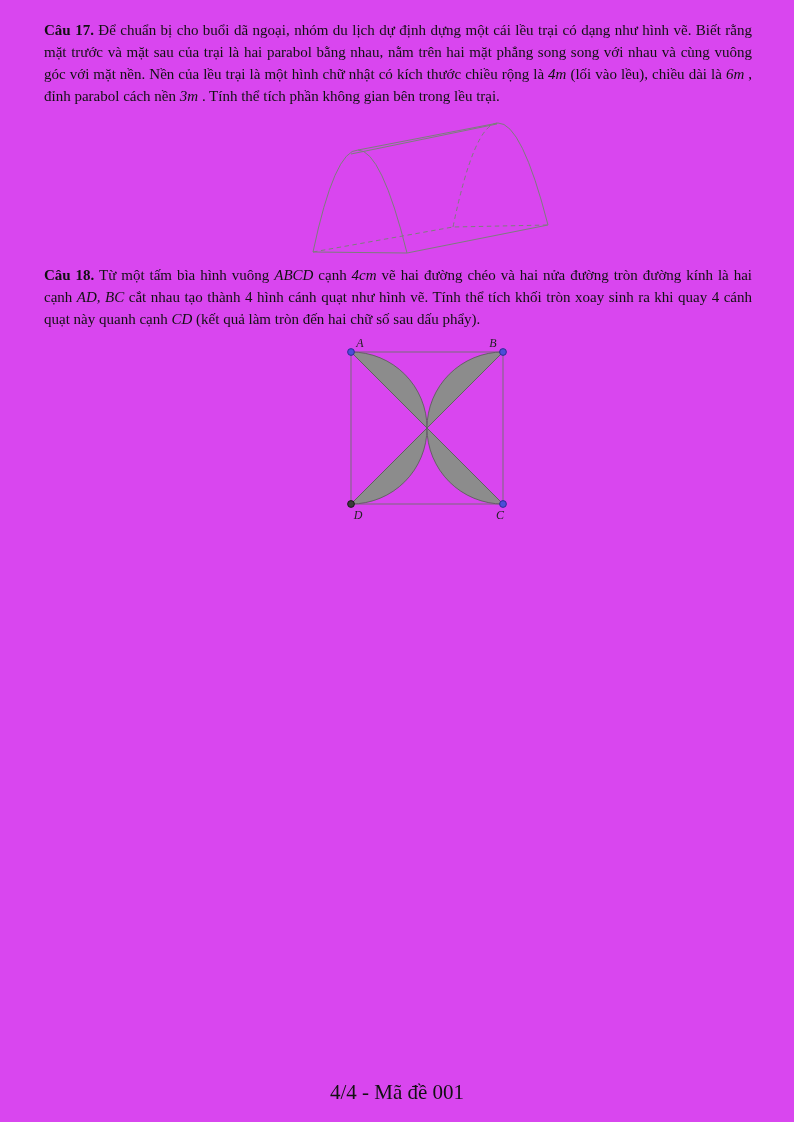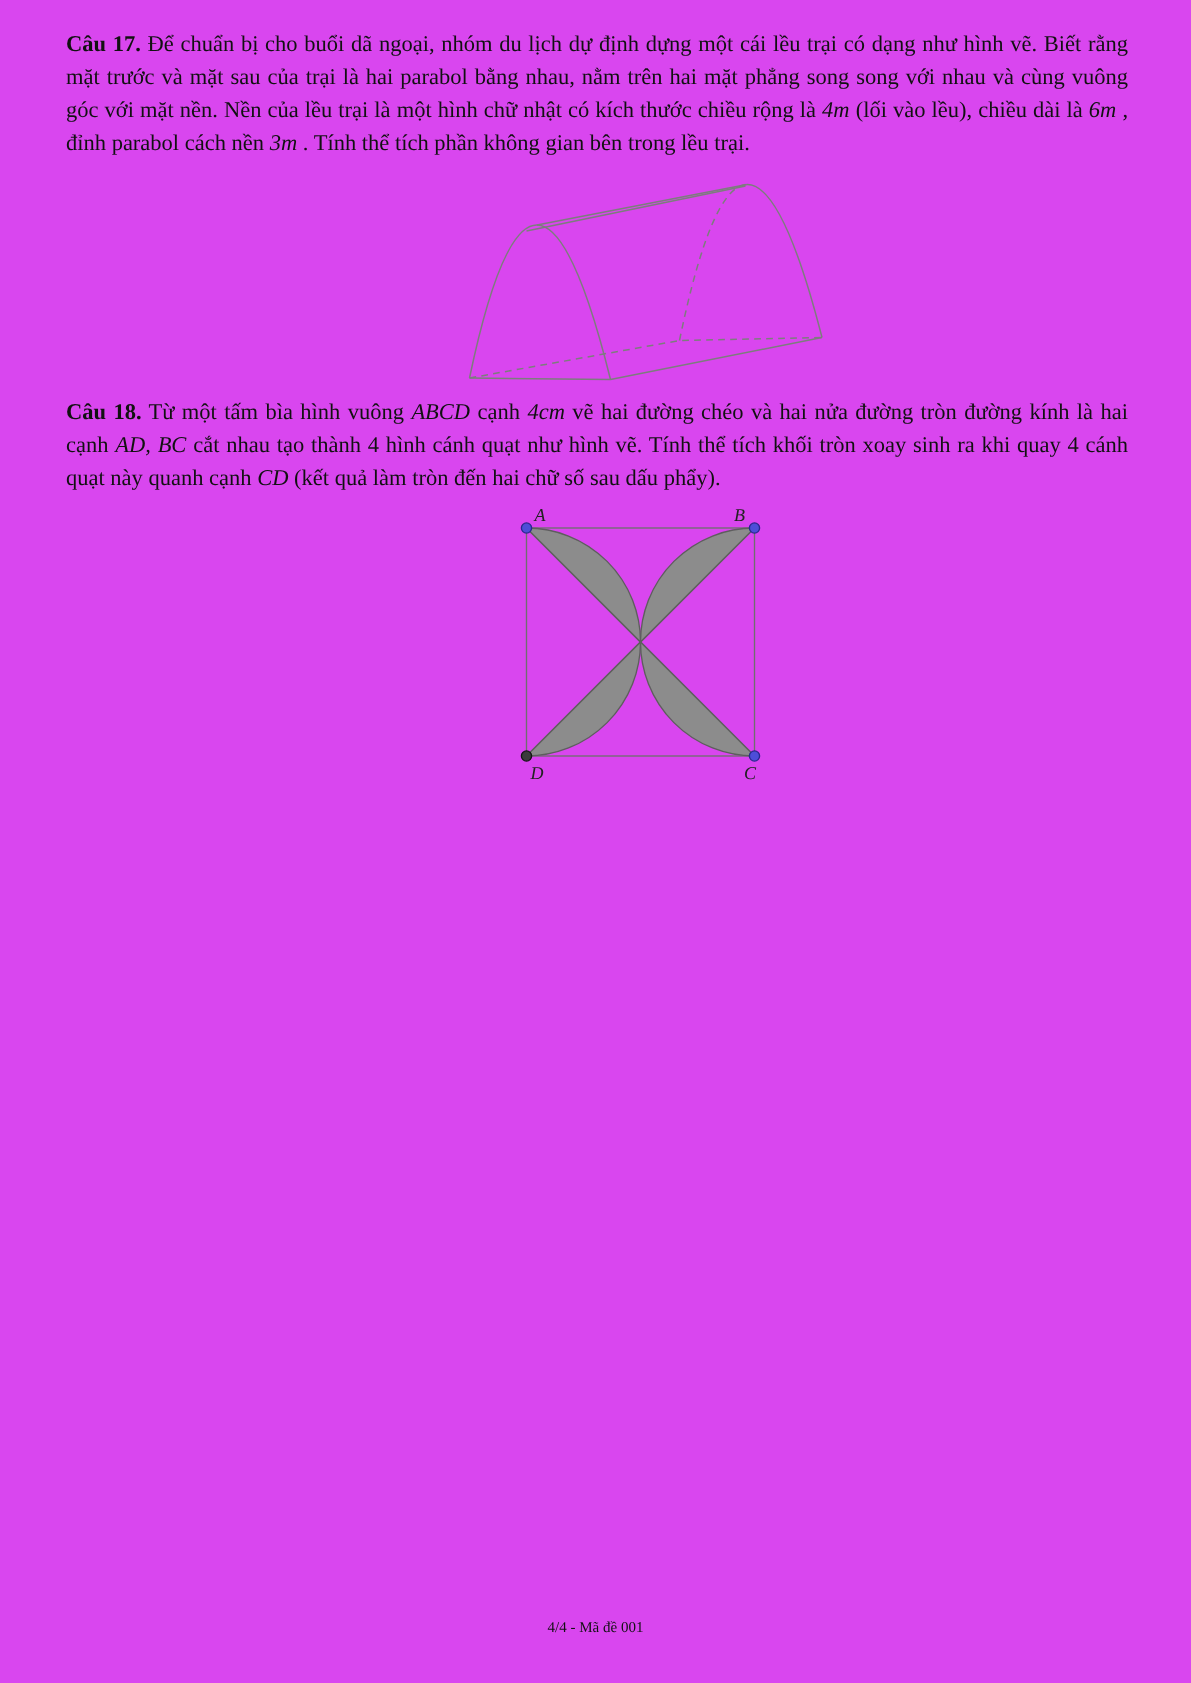--- a/index.html
+++ b/index.html
@@ -54,21 +54,21 @@
     font-style: italic;
     font-size: 15px;
     margin: 0;
   }
   .page-footer {
     position: absolute;
     top: 1080px;
     left: 0;
     width: 794px;
     text-align: center;
-    font-size: 10px;
+    font-size: 21px;
     margin: 0;
   }
 </style>
 </head>
 <body>
 
 <div id="page">
 
   <p class="para" id="q17-para"><span class="q-label">Câu 17.</span><span> Để chuẩn bị cho buổi dã ngoại, nhóm du lịch dự định dựng một cái lều trại có dạng như hình vẽ. Biết rằng mặt trước và mặt sau của trại là hai parabol bằng nhau, nằm trên hai mặt phẳng song song với nhau và cùng vuông góc với mặt nền. Nền của lều trại là một hình chữ nhật có kích thước chiều rộng là </span><span class="math">4m</span><span> (lối vào lều), chiều dài là </span><span class="math">6m</span><span> , đỉnh parabol cách nền </span><span class="math">3m</span><span> . Tính thể tích phần không gian bên trong lều trại.</span></p>
 

